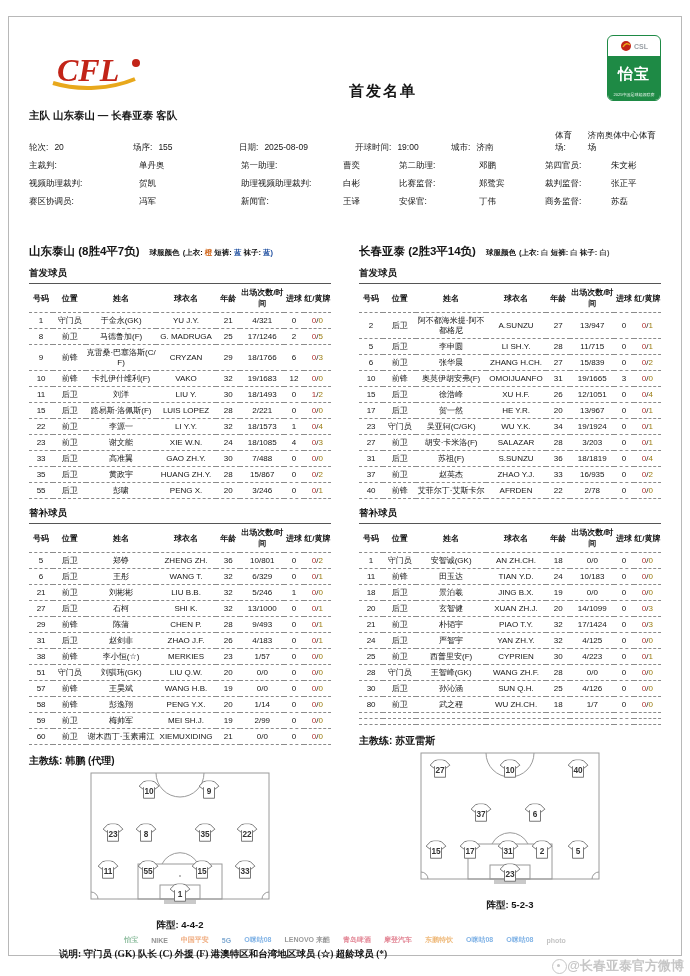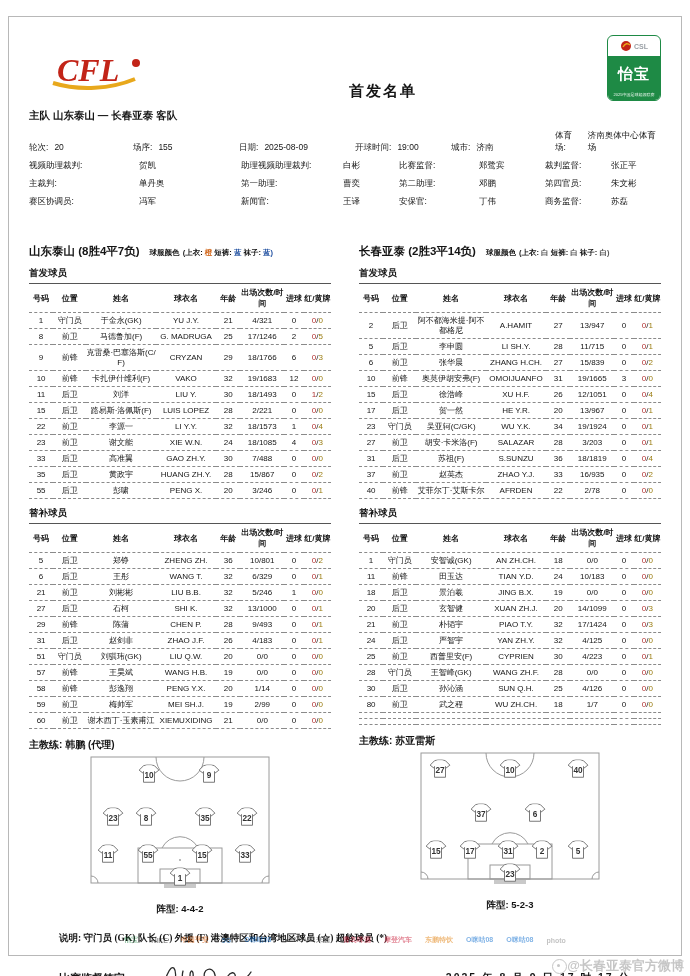--- a/index.html
+++ b/index.html
@@ -116,52 +116,52 @@
         <span class="iv">济南</span>
       </span>
       <span class="inf i5">
         <span class="il">体育场:</span>
         <span class="iv">济南奥体中心体育场</span>
       </span>
     </div>
   <div id="officials">
       <div class="orow">
         <div class="opair c0">
+          <span class="ol">主裁判:</span>
+          <span class="ov">单丹奥</span>
+        </div>
+        <div class="opair c1">
+          <span class="ol">第一助理:</span>
+          <span class="ov">曹奕</span>
+        </div>
+        <div class="opair c2">
+          <span class="ol">第二助理:</span>
+          <span class="ov">邓鹏</span>
+        </div>
+        <div class="opair c3">
+          <span class="ol">第四官员:</span>
+          <span class="ov">朱文彬</span>
+        </div>
+      </div>
+      <div class="orow">
+        <div class="opair c0">
           <span class="ol">视频助理裁判:</span>
           <span class="ov">贺凯</span>
         </div>
         <div class="opair c1">
           <span class="ol">助理视频助理裁判:</span>
           <span class="ov">白彬</span>
         </div>
         <div class="opair c2">
           <span class="ol">比赛监督:</span>
           <span class="ov">郑鹭宾</span>
         </div>
         <div class="opair c3">
           <span class="ol">裁判监督:</span>
           <span class="ov">张正平</span>
-        </div>
-      </div>
-      <div class="orow">
-        <div class="opair c0">
-          <span class="ol">主裁判:</span>
-          <span class="ov">单丹奥</span>
-        </div>
-        <div class="opair c1">
-          <span class="ol">第一助理:</span>
-          <span class="ov">曹奕</span>
-        </div>
-        <div class="opair c2">
-          <span class="ol">第二助理:</span>
-          <span class="ov">邓鹏</span>
-        </div>
-        <div class="opair c3">
-          <span class="ol">第四官员:</span>
-          <span class="ov">朱文彬</span>
         </div>
       </div>
       <div class="orow">
         <div class="opair c0">
           <span class="ol">赛区协调员:</span>
           <span class="ov">冯军</span>
         </div>
         <div class="opair c1">
           <span class="ol">新闻官:</span>
           <span class="ov">王译</span>
@@ -378,20 +378,30 @@
             </tr>
             <tr>
               <td class="col0">31</td>
               <td class="col1">后卫</td>
               <td class="col2">赵剑非</td>
               <td class="col3">ZHAO J.F.</td>
               <td class="col4">26</td>
               <td class="col5">4/183</td>
               <td class="col6">0</td>
               <td class="col7"><span class="red">0</span>/<span class="yel">1</span></td>
+            </tr>
+            <tr>
+              <td class="col0">38</td>
+              <td class="col1">前锋</td>
+              <td class="col2">李小恒(☆)</td>
+              <td class="col3">MERKIES</td>
+              <td class="col4">23</td>
+              <td class="col5">1/57</td>
+              <td class="col6">0</td>
+              <td class="col7"><span class="red">0</span>/<span class="yel">0</span></td>
             </tr>
             <tr>
               <td class="col0">51</td>
               <td class="col1">守门员</td>
               <td class="col2">刘骐玮(GK)</td>
               <td class="col3">LIU Q.W.</td>
               <td class="col4">20</td>
               <td class="col5">0/0</td>
               <td class="col6">0</td>
               <td class="col7"><span class="red">0</span>/<span class="yel">0</span></td>
@@ -521,21 +531,21 @@
               <th class="col5">出场次数/时间</th>
               <th class="col6">进球</th>
               <th class="col7">红/黄牌</th>
             </tr>
           </thead>
           <tbody id="tb-as">
             <tr>
               <td class="col0">2</td>
               <td class="col1">后卫</td>
               <td class="col2">阿不都海米提·阿不都格尼</td>
-              <td class="col3">A.HAMIT</td>
+              <td class="col3">A.SUNZU</td>
               <td class="col4">27</td>
               <td class="col5">13/947</td>
               <td class="col6">0</td>
               <td class="col7"><span class="red">0</span>/<span class="yel">1</span></td>
             </tr>
             <tr>
               <td class="col0">5</td>
               <td class="col1">后卫</td>
               <td class="col2">李申圆</td>
               <td class="col3">LI SH.Y.</td>

